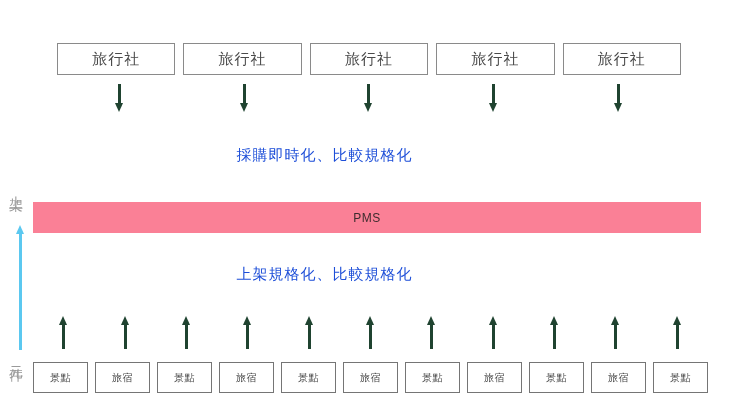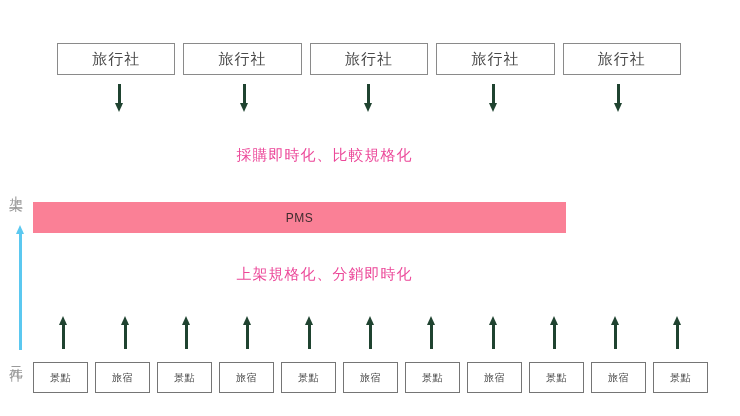--- a/index.html
+++ b/index.html
@@ -81,32 +81,32 @@
     border-top: 9px solid #1f4330;
   }
 
   
   .caption {
     position: absolute;
     left: 0;
     width: 649px;
     text-align: center;
     font-size: 15px;
-    color: #ec4899;
+    color: #1d4ed8;
     letter-spacing: 1px;
   }
   #caption-top { top: 146px; }
   #caption-bottom { top: 265px; }
 
   
   #pms-bar {
     position: absolute;
     left: 33px;
     top: 202px;
-    width: 533px;
+    width: 668px;
     height: 31px;
     background: #fa8096;
     display: flex;
     align-items: center;
     justify-content: center;
     font-size: 12px;
     color: #3d2b2e;
     letter-spacing: 0.5px;
   }
 
@@ -324,21 +324,21 @@
         </div>
       </div>
     </div>
 
   <div class="caption" id="caption-top">採購即時化、比較規格化</div>
 
   <div id="pms-bar">
     <span>PMS</span>
   </div>
 
-  <div class="caption" id="caption-bottom">上架規格化、分銷即時化</div>
+  <div class="caption" id="caption-bottom">上架規格化、比較規格化</div>
 
   <div id="up-arrow-row">
       <div class="up-arrow-cell">
         <div class="arrow-up">
           <div class="head"></div>
           <div class="shaft"></div>
         </div>
       </div>
       <div class="up-arrow-cell">
         <div class="arrow-up">

